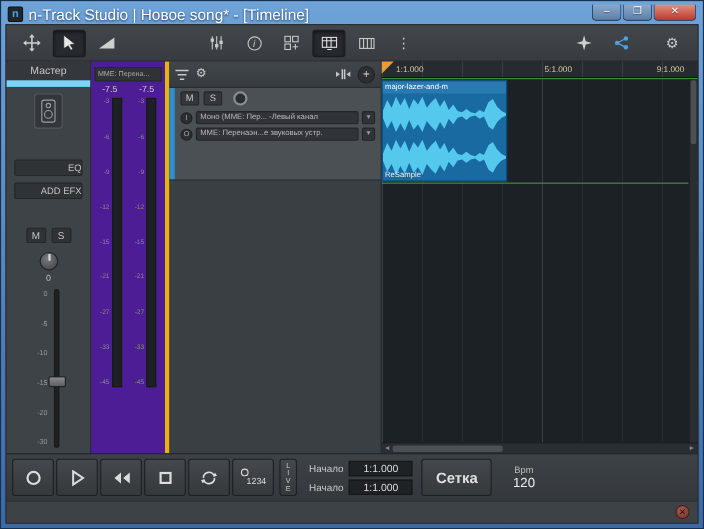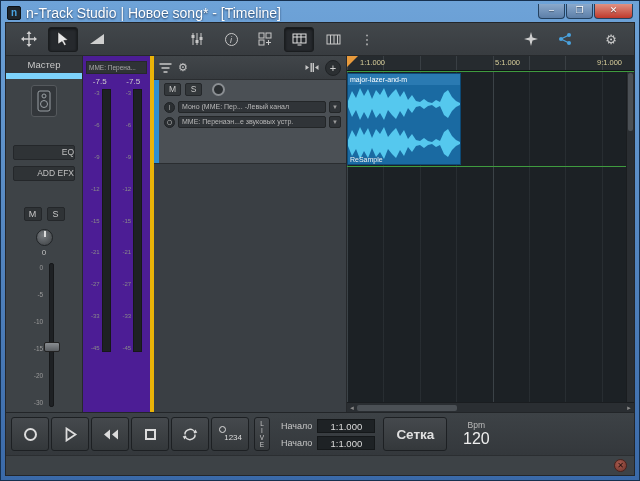--- a/index.html
+++ b/index.html
@@ -98,21 +98,21 @@
   .stop-sq{width:11px;height:11px;border:2px solid #dcdcdc;}
   .count-num{font-size:8px;font-weight:normal;color:#dcdcdc;align-self:flex-end;margin:0 6px 0 0;}
   .live-btn{width:16px;height:34px;margin:0 3px;background:linear-gradient(#45494d,#34383b);border:1px solid #1d2023;border-radius:3px;color:#c8c8c8;font-size:6.5px;display:flex;align-items:center;justify-content:center;writing-mode:vertical-rl;text-orientation:upright;letter-spacing:0;}
   .time-display{width:96px;height:32px;background:#0b0d0e;border:1px solid #000;border-radius:3px;color:#efefef;font-family:"DejaVu Sans Mono",monospace;font-size:19px;display:flex;align-items:center;justify-content:center;margin:0 4px;}
   .locators{display:grid;grid-template-columns:auto auto;gap:3px 5px;align-items:center;margin-left:8px;}
   .loc-label{font-size:9px;color:#c8c8c8;text-align:left;}
   .loc-val{width:58px;height:14px;background:#1e2225;border:1px solid #15181a;color:#dcdcdc;font-size:9.5px;line-height:13px;text-align:center;}
   .grid-box{margin-left:8px;width:64px;height:34px;display:flex;align-items:center;justify-content:center;font-size:13.5px;font-weight:bold;color:#e0e0e0;background:linear-gradient(#45494d,#34383b);border:1px solid #1d2023;border-radius:3px;}
   .bpm-box{margin-left:6px;width:46px;display:flex;flex-direction:column;align-items:center;}
   .bpm-label{font-size:8.5px;color:#bbbbbb;}
-  .bpm-val{font-size:16px;color:#eeeeee;}
+  .bpm-val{font-size:12px;color:#eeeeee;}
   
   .statusbar{height:20px;background:#3d4246;border-top:1px solid #2b2e31;display:flex;align-items:center;padding:0 7px;font-size:10px;color:#cfcfcf;}
   .status-close{margin-left:auto;width:13px;height:13px;border-radius:50%;background:radial-gradient(circle at 40% 35%,#a85a4e,#6e332b);border:1px solid #4a211b;color:#1e0e0a;font-size:8px;line-height:12px;text-align:center;}
   svg{display:block;}
 </style>
 </head>
 <body>
 
 <div class="window">
 

